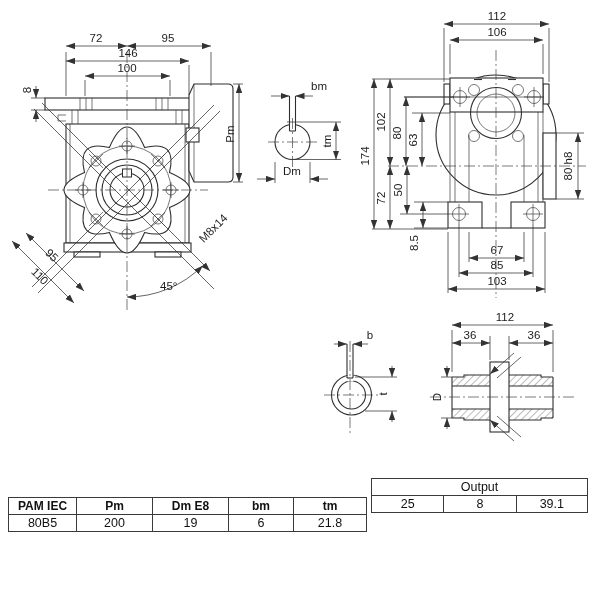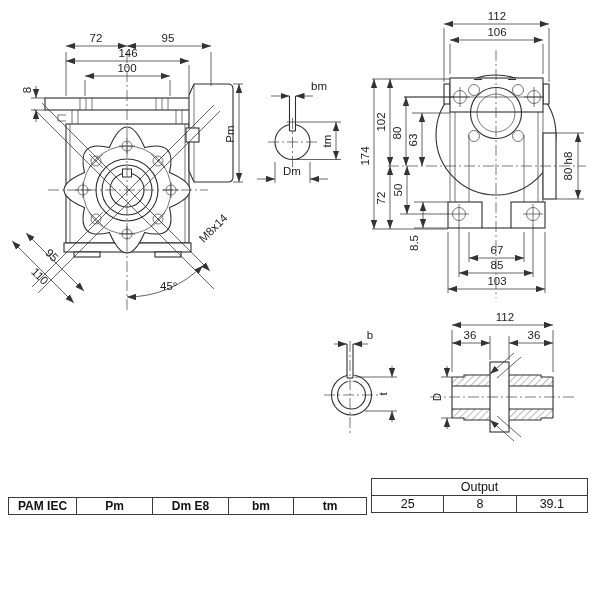--- a/index.html
+++ b/index.html
@@ -335,20 +335,27 @@
         <col style="width:73px">
       </colgroup>
   <tbody>
         <tr>
     <td class="hd">PAM IEC</td>
     <td class="hd">Pm</td>
     <td class="hd">Dm E8</td>
     <td class="hd">bm</td>
     <td class="hd">tm</td>
   </tr>
+  <tr>
+    <td>80B5</td>
+    <td>200</td>
+    <td>19</td>
+    <td>6</td>
+    <td>21.8</td>
+  </tr>
 </tbody>
     </table>
 
 <table class="spec" id="table-output">
   <colgroup>
         <col style="width:72px">
         <col style="width:72px">
         <col style="width:71px">
       </colgroup>
   <tbody>

